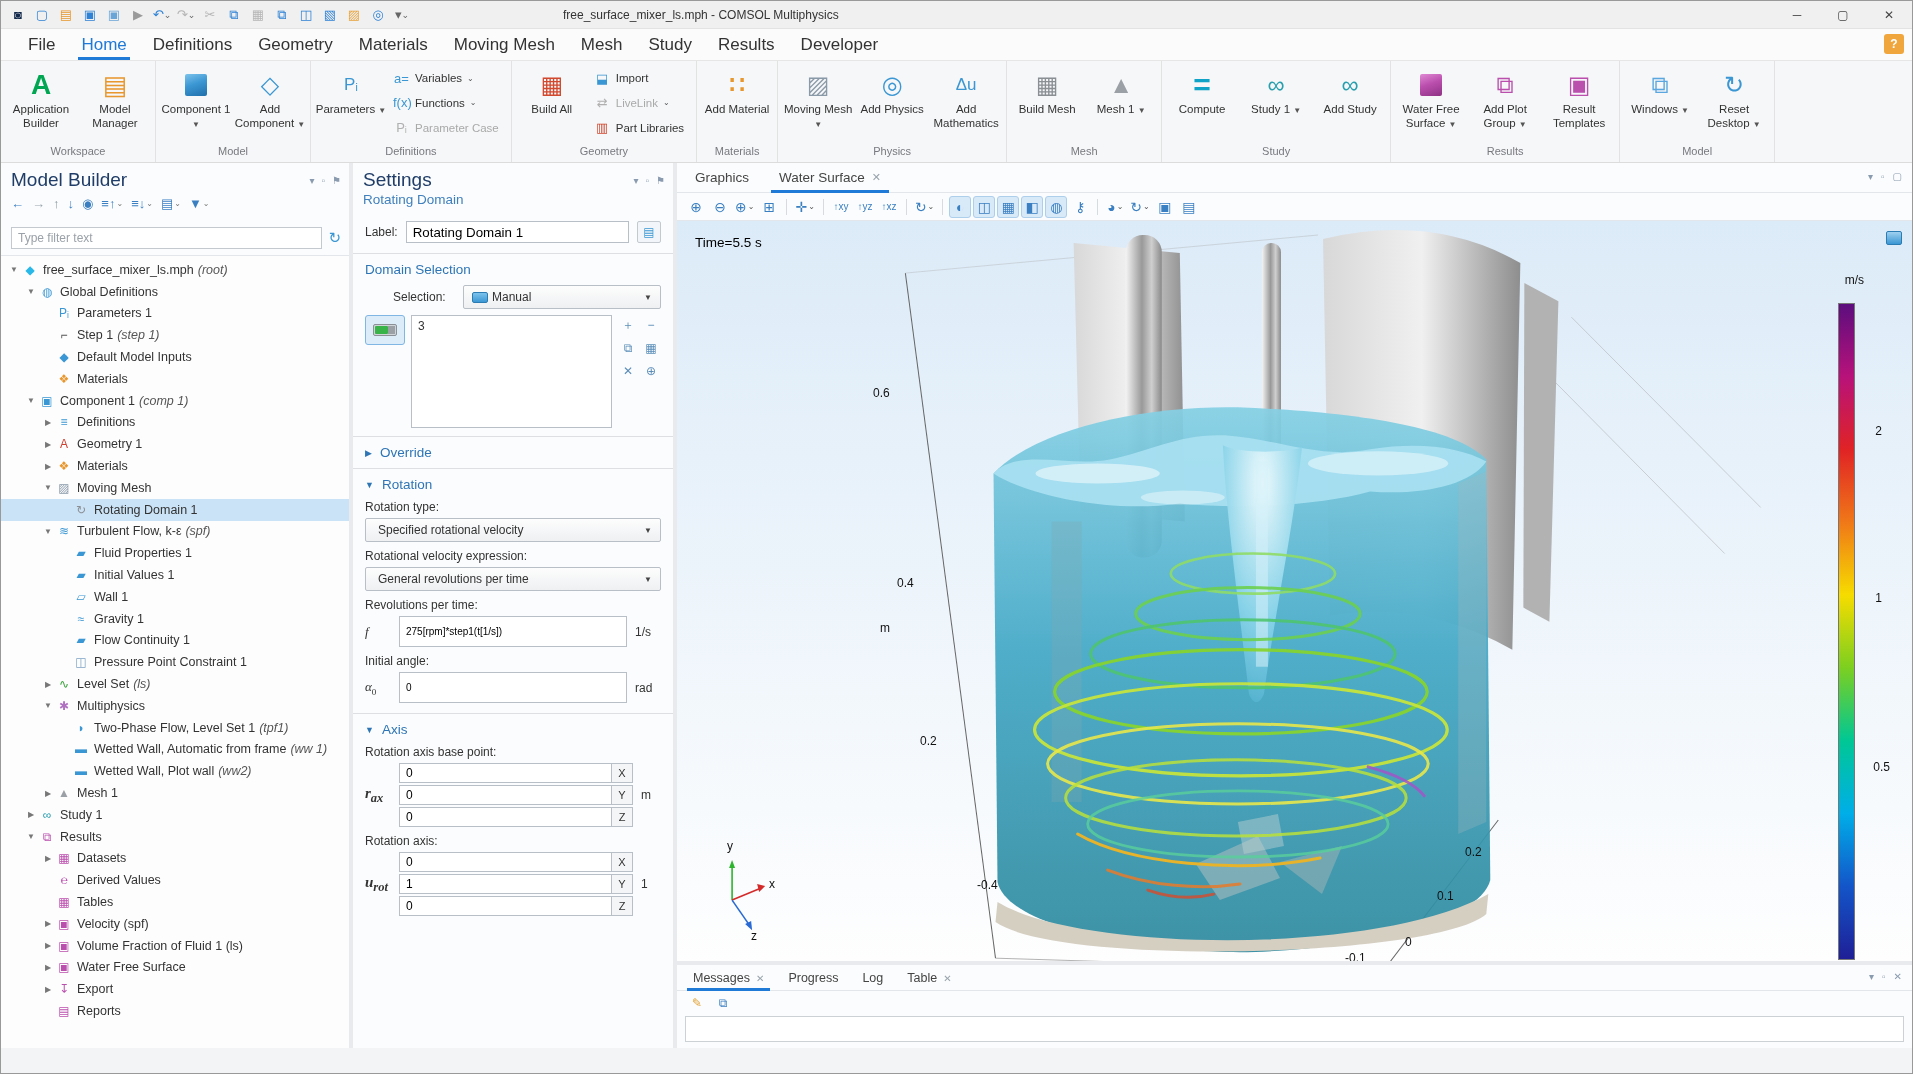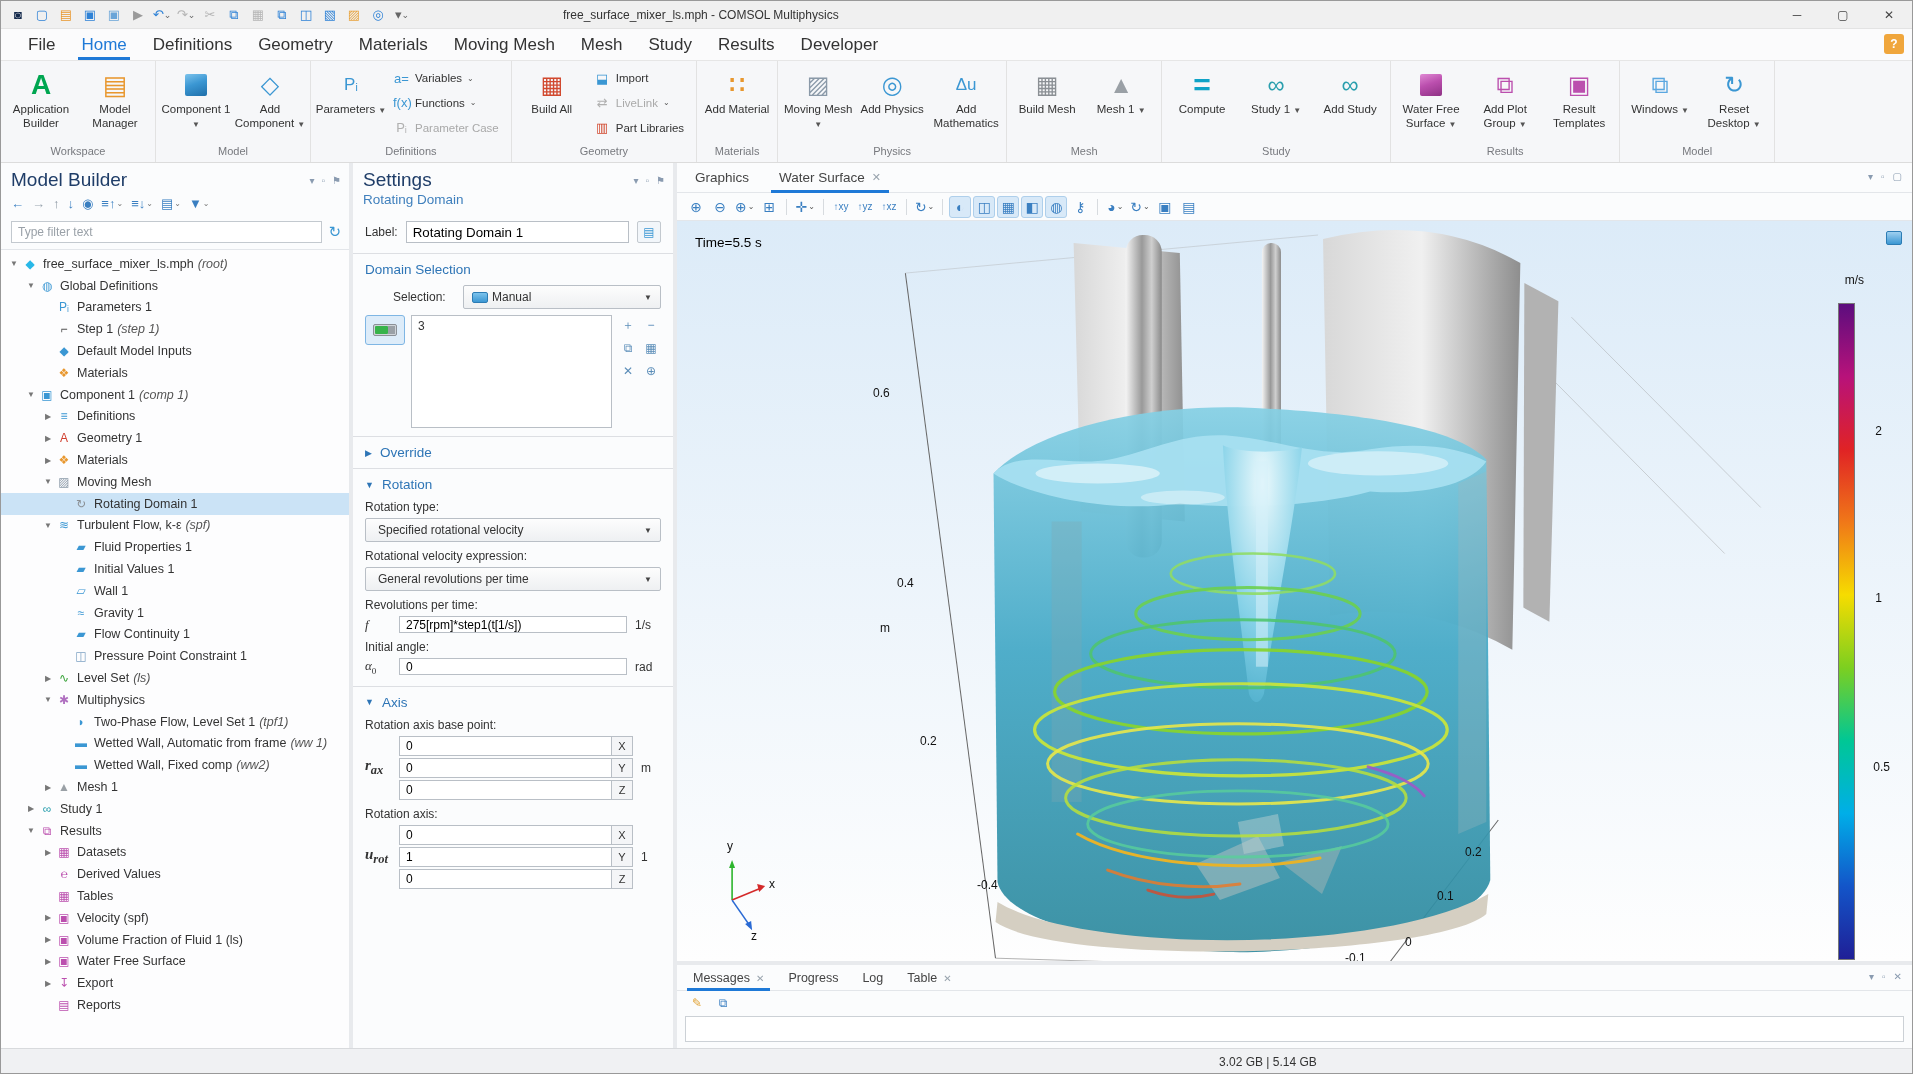--- a/index.html
+++ b/index.html
@@ -45,21 +45,21 @@
   .panel-header { display:flex; align-items:center; padding:6px 8px 0 10px; }
   .panel-title { font-size:19px; color:#1f3d68; font-weight:400; }
   .panel-controls { margin-left:auto; display:flex; gap:7px; color:#8a9bb0; font-size:10px; }
   .panel-controls span { cursor:default; }
 
   
   .model-builder { width:352px; background:#fbfcfd; border-right:4px solid #e8eaed; display:flex; flex-direction:column; }
   .mb-toolbar { display:flex; align-items:center; gap:8px; padding:5px 10px 4px 10px; color:#4a7fb5; font-size:13px; }
   .mb-toolbar .tbi { cursor:default; display:flex; align-items:center; gap:1px; }
   .mb-toolbar .tbi .caret-d { color:#777; }
-  .mb-filter { display:flex; align-items:center; margin:6px 8px 6px 10px; gap:6px; }
+  .mb-filter { display:flex; align-items:center; margin:12px 8px 6px 10px; gap:6px; }
   .mb-filter input { flex:1; height:22px; border:1px solid #c3c9cf; padding:0 6px; font-size:12px; color:#333; background:#fff; }
   .mb-filter input::placeholder { color:#9aa1a8; }
   .refresh { color:#3b97d3; font-size:15px; }
   .tree { flex:1; overflow:hidden; border-top:1px solid #e3e6ea; padding-top:3px; background:#fdfdfe; }
   .trow { display:flex; align-items:center; height:21.8px; font-size:12.5px; white-space:nowrap; cursor:default; }
   .trow.selected { background:#cbe3f6; }
   .trow .chev { width:14px; font-size:8px; color:#777; text-align:center; flex:none; }
   .trow .ticon { width:18px; text-align:center; font-size:12px; flex:none; margin-right:4px; }
   .trow .tag { color:#555; font-style:italic; margin-left:4px; }
 
@@ -86,21 +86,21 @@
   .toggle-btn { width:40px; height:30px; border:1px solid #7fb6e4; background:#ddecf9; border-radius:3px; display:flex; align-items:center; justify-content:center; }
   .switch { width:24px; height:12px; background:#cfd4d9; border:1px solid #8b9096; border-radius:2px; position:relative; }
   .switch::before { content:""; position:absolute; left:1px; top:1px; width:13px; height:8px; background:#37b34a; border-radius:1px; }
   .switch::after { content:""; position:absolute; right:1px; top:1px; width:7px; height:8px; background:#9aa0a6; }
   .sel-list { flex:1; height:113px; border:1px solid #b9bfc6; background:#fff; padding:3px 6px; font-size:12px; }
   .sel-icons { display:grid; grid-template-columns:20px 20px; grid-auto-rows:20px; gap:3px; align-content:start; }
   .sel-icons .sico { border:1px solid transparent; border-radius:2px; color:#5b8db8; font-size:12px; display:flex; align-items:center; justify-content:center; }
   .sym-row { display:flex; align-items:center; gap:8px; margin:3px 0; }
   .sym { width:26px; font-size:13px; font-family:"Liberation Serif","DejaVu Serif",serif; font-style:italic; }
   .sym sub { font-size:9px; font-style:normal; }
-  .sym-row input { flex:1; height:17px; border:1px solid #b9bfc6; padding:0 6px; background:#fff; font-size:12px; }
+  .sym-row input { flex:1; height:31px; border:1px solid #b9bfc6; padding:0 6px; background:#fff; font-size:10px; }
   .unit { width:26px; font-size:12px; color:#333; }
   .vec-block { display:flex; gap:8px; align-items:center; margin:4px 0; }
   .vec-sym { width:26px; font-size:15px; font-family:"Liberation Serif","DejaVu Serif",serif; font-weight:bold; font-style:italic; align-self:center; }
   .vec-rows { flex:1; display:flex; flex-direction:column; gap:2px; }
   .vec-row { display:flex; }
   .vec-row input { flex:1; height:20px; border:1px solid #b9bfc6; border-right:none; padding:0 6px; background:#fff; font-size:12px; }
   .vec-axis { width:22px; height:20px; border:1px solid #b9bfc6; background:#f4f5f7; display:flex; align-items:center; justify-content:center; font-size:11px; }
   .vec-unit { width:20px; display:flex; align-items:center; font-size:12px; }
 
   
@@ -501,21 +501,21 @@
           </div>
           <div class="trow" style="padding-left: 57px;">
             <span class="chev"></span>
             <span class="ticon" style="color: rgb(59, 151, 211);">▬</span>
             <span class="tlabel">Wetted Wall, Automatic from frame</span>
             <span class="tag">(ww 1)</span>
           </div>
           <div class="trow" style="padding-left: 57px;">
             <span class="chev"></span>
             <span class="ticon" style="color: rgb(59, 151, 211);">▬</span>
-            <span class="tlabel">Wetted Wall, Fixed comp</span>
+            <span class="tlabel">Wetted Wall, Plot wall</span>
             <span class="tag">(ww2)</span>
           </div>
           <div class="trow" style="padding-left: 40px;">
             <span class="chev">▶</span>
             <span class="ticon" style="color: rgb(154, 160, 166);">▲</span>
             <span class="tlabel">Mesh 1</span>
           </div>
           <div class="trow" style="padding-left: 23px;">
             <span class="chev">▶</span>
             <span class="ticon" style="color: rgb(42, 159, 174);">∞</span>
@@ -864,16 +864,13 @@
         </div>
         <div class="mtoolbar" id="mtoolbar">
             <div class="mtool" style="color: rgb(224, 160, 48);">✎</div>
             <div class="mtool" style="color: rgb(58, 127, 193);">⧉</div>
           </div>
         <div class="mcontent"></div>
       </div>
     </div>
   </div>
 
-  <div class="statusbar">
-    <span class="mem">3.02 GB | 5.14 GB</span>
-  </div>
 </div>
 
 </body></html>

